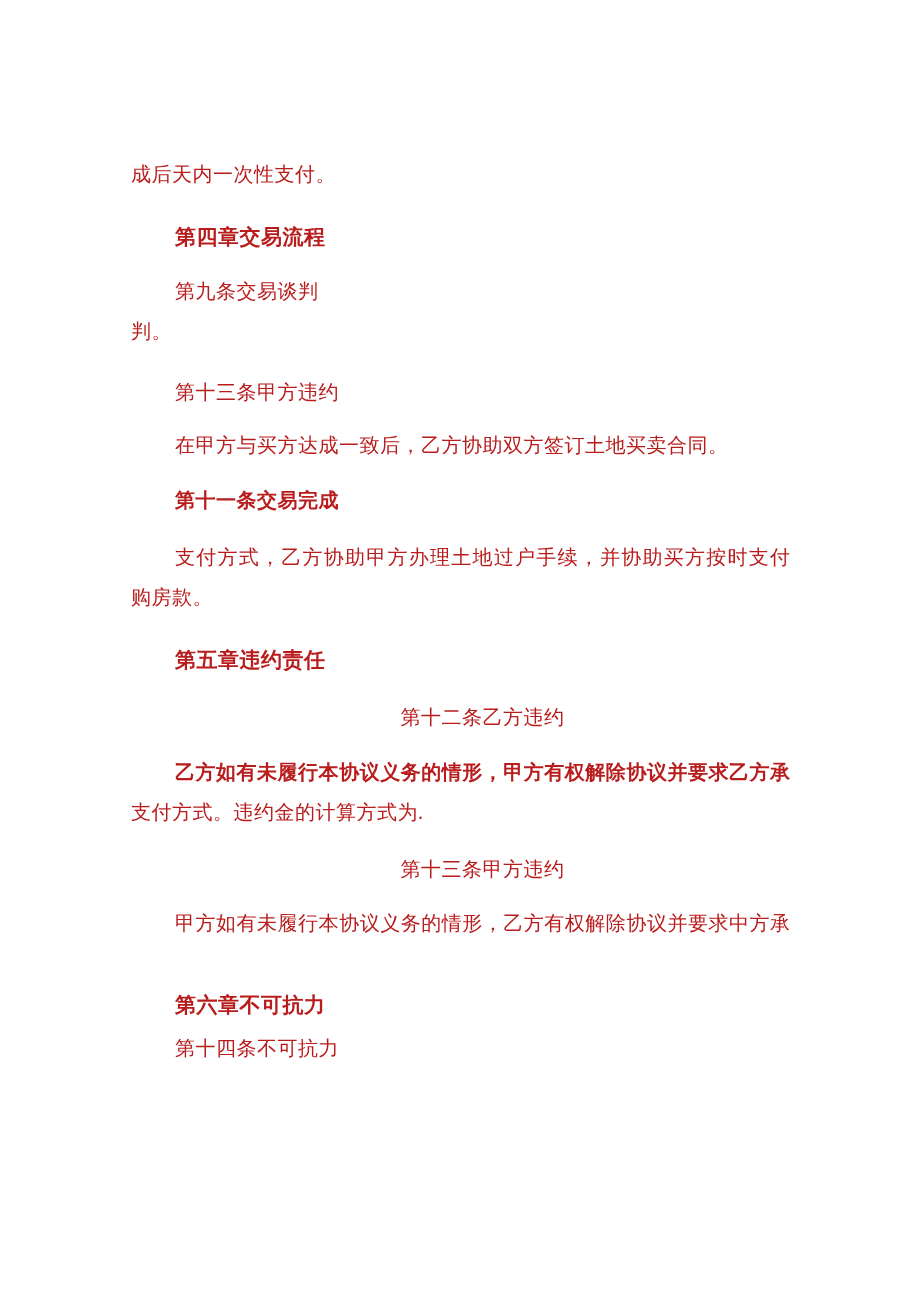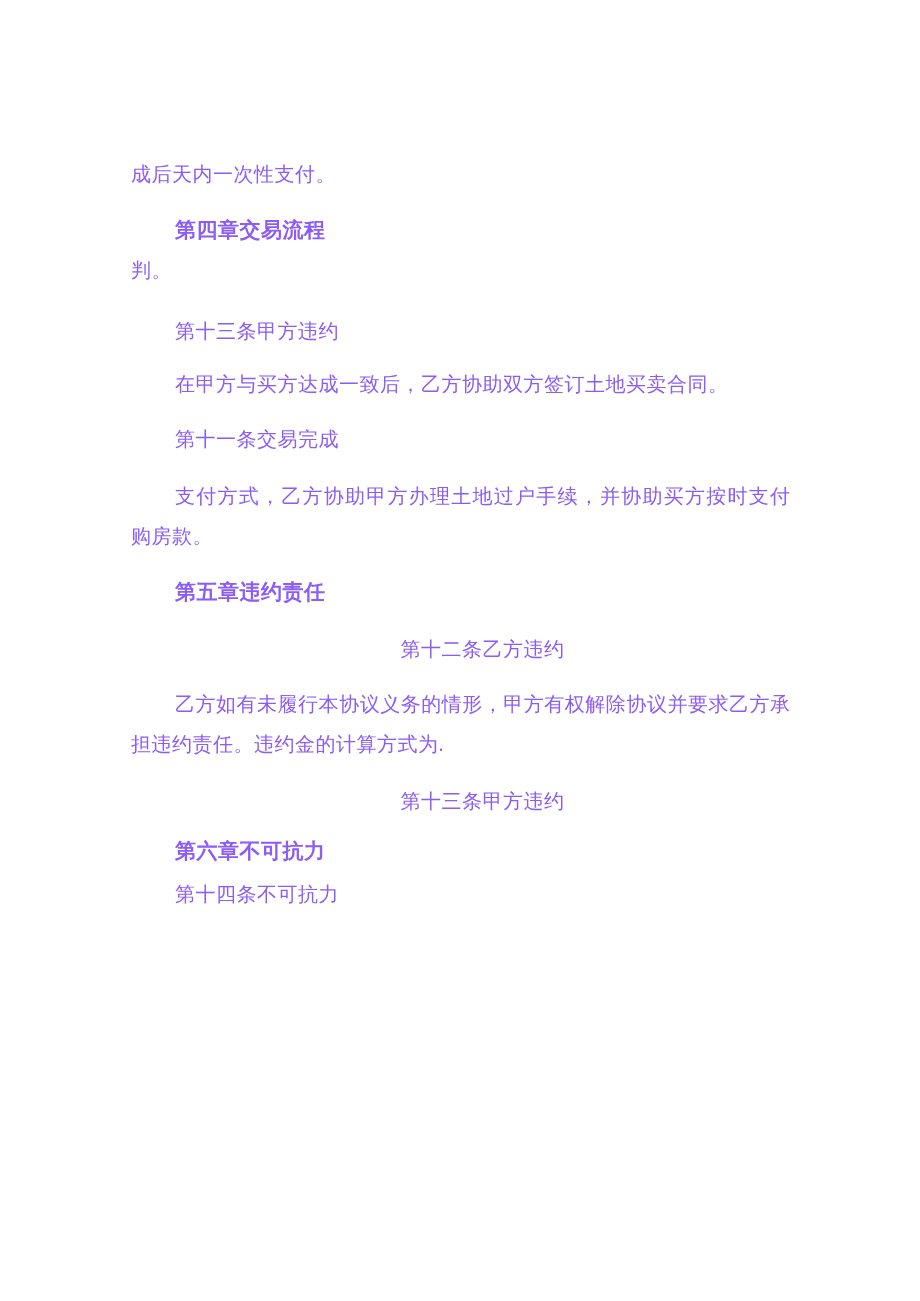--- a/index.html
+++ b/index.html
@@ -16,21 +16,21 @@
   }
   .content {
     position: absolute;
     left: 131px;
     top: 154px;
     width: 659px;
   }
   .line {
     font-size: 20px;
     line-height: 40px;
-    color: #8b5cf6;
+    color: #b91c1c;
     white-space: nowrap;
     letter-spacing: 0.5px;
   }
   .line.full {
     white-space: normal;
     text-align: justify;
     text-align-last: justify;
     text-justify: inter-character;
     letter-spacing: 0;
   }
@@ -38,56 +38,58 @@
   .heading {
     font-family: "Liberation Sans", sans-serif;
     font-weight: 700;
     font-size: 21px;
     letter-spacing: 0.5px;
   }
   .g0  { margin-top: 0; }
   .g3  { margin-top: 3px; }
   .g13 { margin-top: 13px; }
   .g14 { margin-top: 14px; }
-  .g15 { margin-top: 15px; }
-  .g16 { margin-top: 16px; }
+  .g15 { margin-top: 15px; font-weight: bold; }
+  .g16 { margin-top: 23px; }
   .g17 { margin-top: 17px; text-align: center; }
   .g21 { margin-top: 21px; }
-  .g26 { margin-top: 10px; }
+  .g26 { margin-top: 42px; }
 </style>
 </head>
 <body>
 
 <div class="page">
   <div class="content">
 
     <div class="line g0">成后天内一次性支付。</div>
 
     <div class="line heading indent g16">第四章交易流程</div>
 
+    <div class="line indent g14">第九条交易谈判</div>
 
     <div class="line g0">判。</div>
 
     <div class="line indent g21">第十三条甲方违约</div>
 
     <div class="line indent g13">在甲方与买方达成一致后，乙方协助双方签订土地买卖合同。</div>
 
     <div class="line indent g15">第十一条交易完成</div>
 
     <div class="line indent full g17">支付方式，乙方协助甲方办理土地过户手续，并协助买方按时支付</div>
     <div class="line g0">购房款。</div>
 
     <div class="line heading indent g16">第五章违约责任</div>
 
     <div class="line indent g17">第十二条乙方违约</div>
 
     <div class="line indent full g15">乙方如有未履行本协议义务的情形，甲方有权解除协议并要求乙方承</div>
-    <div class="line g0">担违约责任。违约金的计算方式为.</div>
+    <div class="line g0">支付方式。违约金的计算方式为.</div>
 
     <div class="line indent g17">第十三条甲方违约</div>
 
+    <div class="line indent full g14">甲方如有未履行本协议义务的情形，乙方有权解除协议并要求中方承</div>
 
     <div class="line heading indent g26">第六章不可抗力</div>
 
     <div class="line indent g3">第十四条不可抗力</div>
 
   </div>
 </div>
 
 </body></html>

